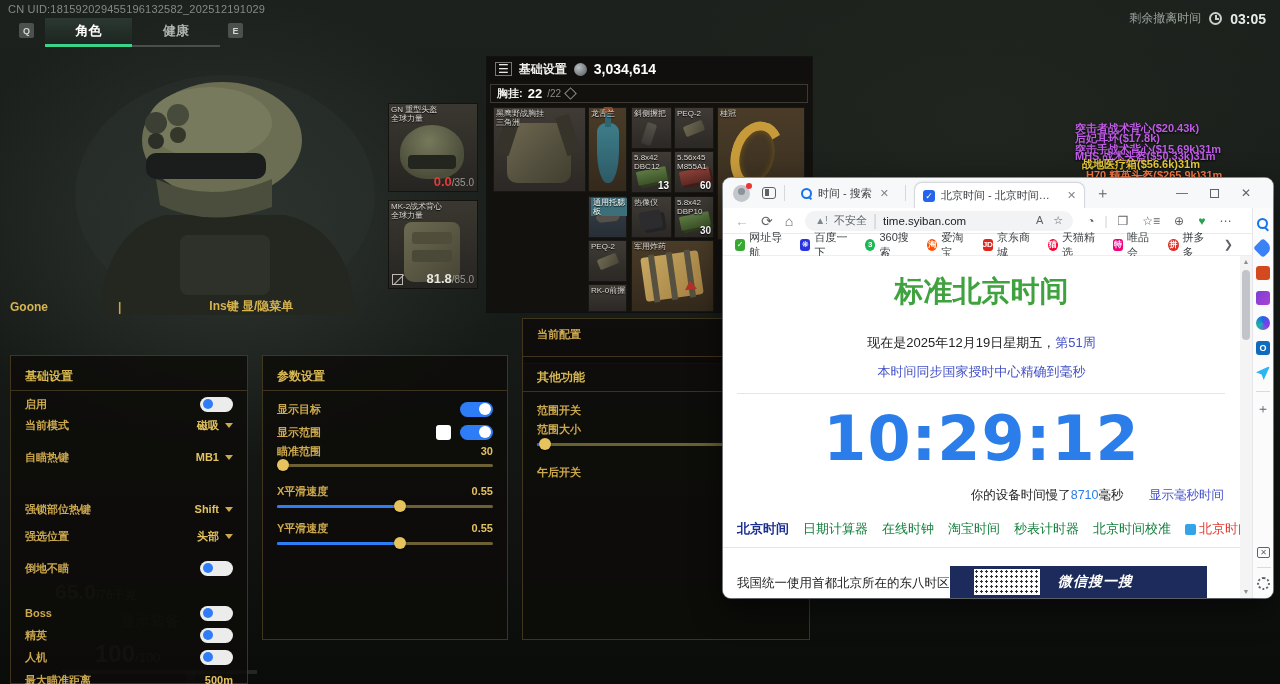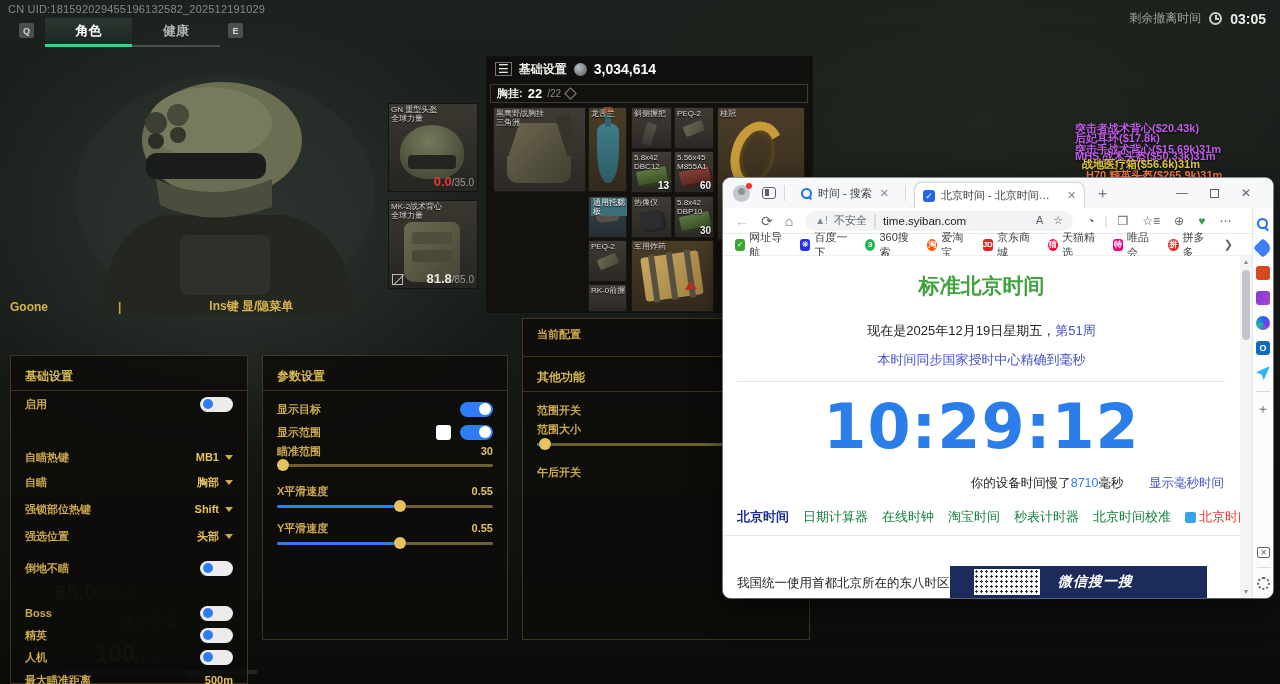--- a/index.html
+++ b/index.html
@@ -166,21 +166,21 @@
   .addr .url{color:#202124;font-size:11.5px;}
   .addr .right{margin-left:auto;display:flex;gap:10px;color:#5f6368;font-size:11px;}
   .tbi{font-size:12px;color:#5f6368;margin-left:14px;}
   .bookbar{position:absolute;left:0;top:56px;width:100%;height:22px;background:#fff;
     border-bottom:1px solid #eceef0;display:flex;align-items:center;gap:13px;padding-left:12px;}
   .bm{display:flex;align-items:center;gap:4px;font-size:11px;color:#3c4043;}
   .bm-i{width:12px;height:12px;border-radius:3px;display:inline-block;color:#fff;font-size:8px;
     text-align:center;line-height:12px;font-weight:bold;}
   .bookbar .more{margin-left:auto;margin-right:40px;color:#5f6368;font-size:11px;}
   .bcontent{position:absolute;left:0;top:78px;width:517px;height:342px;background:#fff;overflow:hidden;}
-  .bp-title{margin-top:16px;text-align:center;font-size:21px;font-weight:bold;color:#3fa23f;}
+  .bp-title{margin-top:16px;text-align:center;font-size:29px;font-weight:bold;color:#3fa23f;}
   .bp-date{margin-top:22px;text-align:center;font-size:13px;color:#222;}
   .bp-date a{color:#4350c8;text-decoration:none;}
   .bp-sync{margin-top:11px;text-align:center;font-size:13px;color:#4350c8;}
   .bp-hr{margin-top:12px;border-top:1px solid #e3e5e8;width:488px;margin-left:14px;}
   .bp-clock{margin-top:8px;text-align:center;font-size:62px;font-weight:bold;color:#2b7de9;
     letter-spacing:1px;font-family:"DejaVu Sans","Liberation Sans",sans-serif;}
   .bp-dev{margin-top:12px;text-align:right;padding-right:16px;font-size:12.5px;color:#222;}
   .bp-dev b{color:#2b7de9;font-weight:normal;}
   .bp-dev a{color:#4350c8;margin-left:22px;text-decoration:none;}
   .bp-links{margin-top:16px;padding-left:14px;display:flex;gap:14px;font-size:13px;white-space:nowrap;}
@@ -360,31 +360,31 @@
 
   <div class="panel" style="left:10px;top:355px;width:238px;height:329px;">
     <div class="p-title">基础设置</div>
     <div class="p-div"></div>
     <div class="mrow" style="top:39px;">
         <span class="ml">启用</span>
         <span class="tg">
           <span class="knob"></span>
         </span>
       </div>
+    <div class="mrow" style="top:60px;">
+        <span class="ml">当前模式</span>
+        <span class="mv">
+          <b>磁吸</b>
+          <i class="chev"></i>
+        </span>
+      </div>
     <div class="mrow" style="top:92px;">
         <span class="ml">自瞄热键</span>
         <span class="mv">
           <b>MB1</b>
-          <i class="chev"></i>
-        </span>
-      </div>
-    <div class="mrow" style="top:117px;">
-        <span class="ml">自瞄</span>
-        <span class="mv">
-          <b>胸部</b>
           <i class="chev"></i>
         </span>
       </div>
     <div class="mrow" style="top:144px;">
         <span class="ml">强锁部位热键</span>
         <span class="mv">
           <b>Shift</b>
           <i class="chev"></i>
         </span>
       </div>

